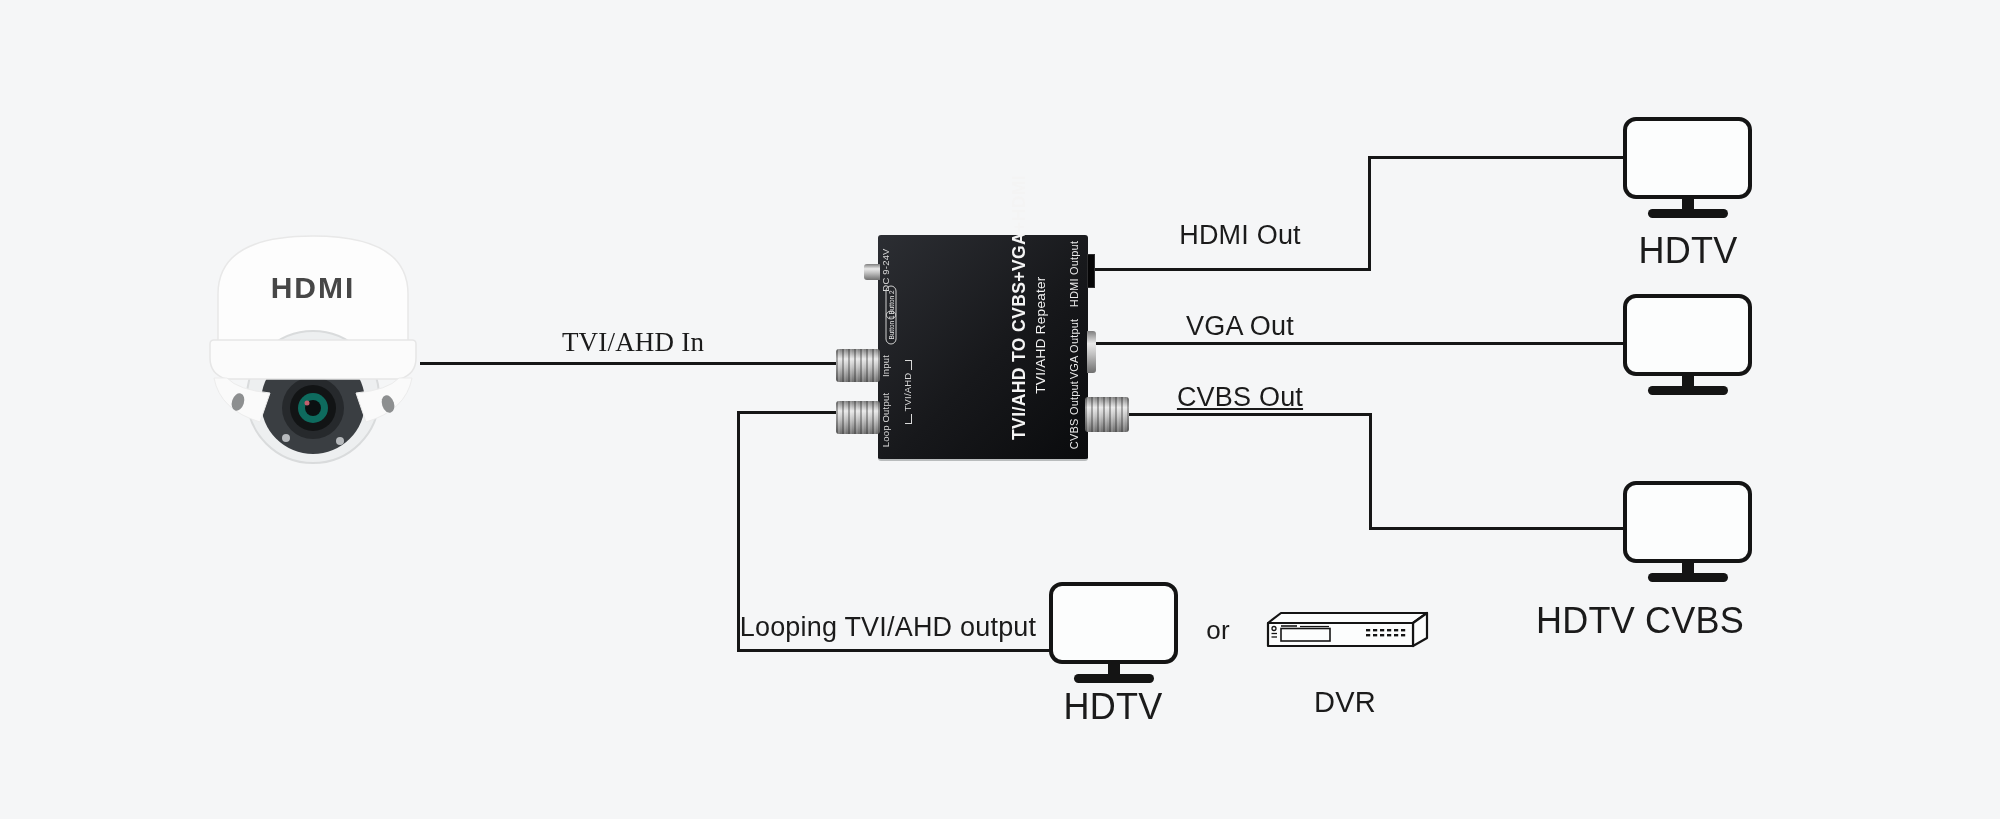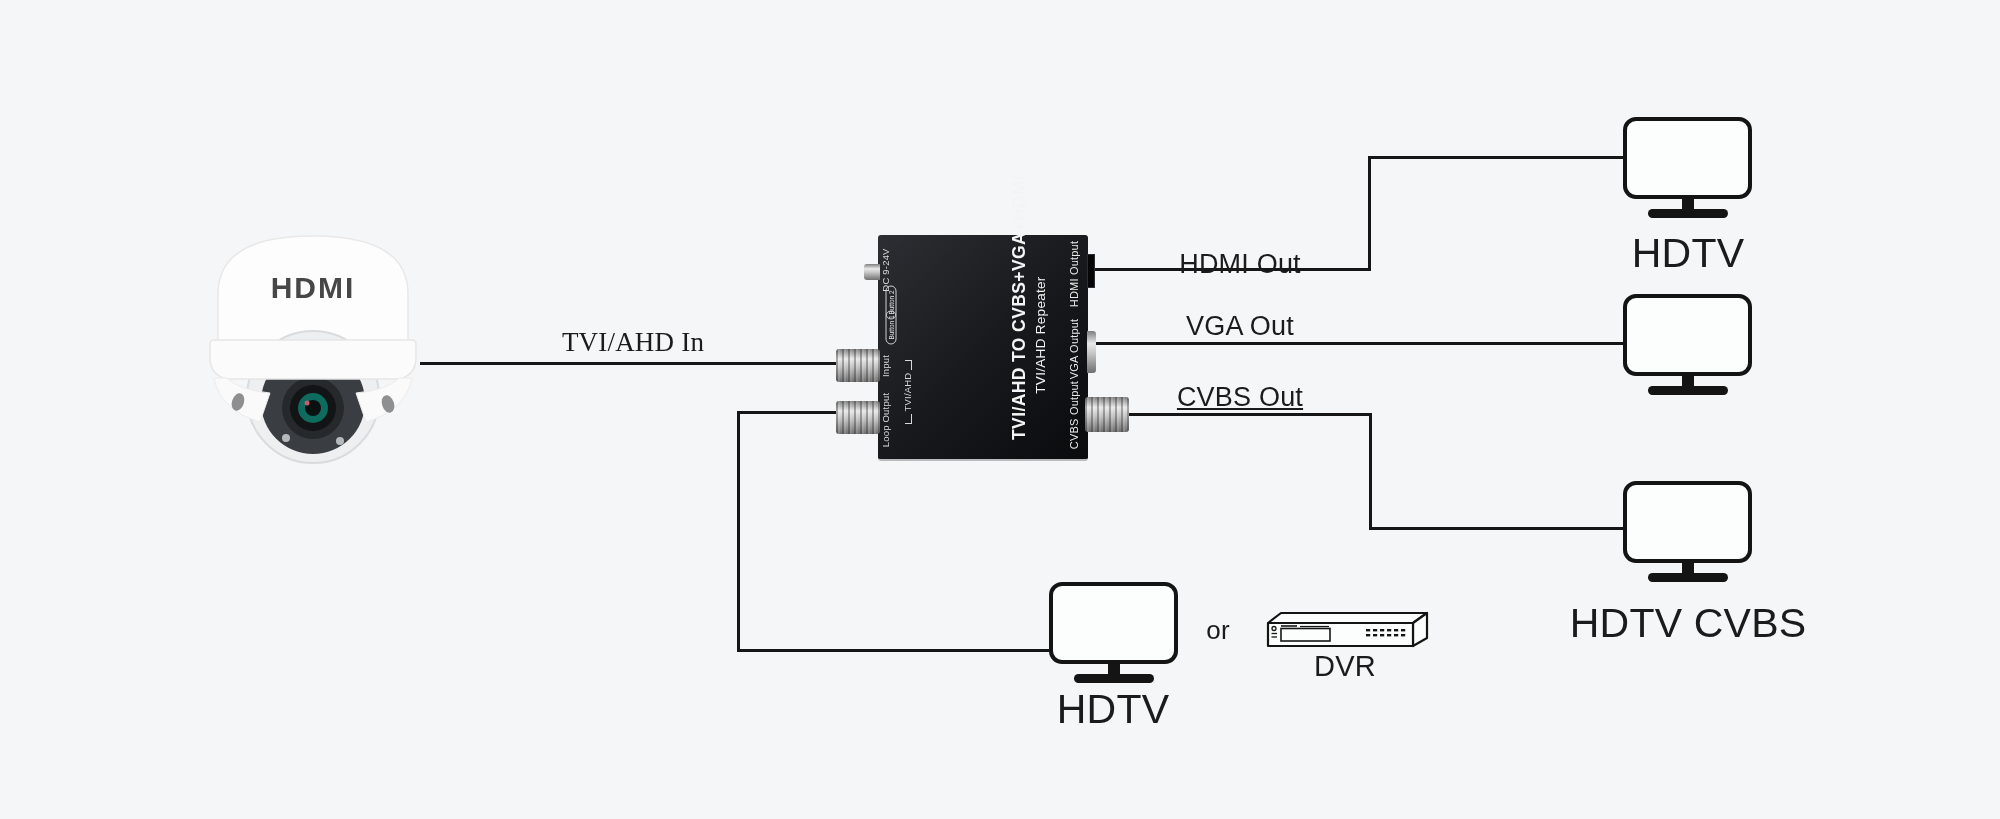--- a/index.html
+++ b/index.html
@@ -8,23 +8,23 @@
 
   
   .line{position:absolute; background:#161616; z-index:1;}
   .line.h{height:3px;}
   .line.v{width:3px;}
 
   
   .lbl{position:absolute; z-index:5; color:#1b1b1b; font-weight:500; white-space:nowrap;
        transform:translateX(-50%); letter-spacing:.2px;}
   .lbl.conn{font-size:27px;}
-  .lbl.dev{font-size:41px;}
+  .lbl.dev{font-size:36px;}
   .lbl.or{font-size:26px;}
-  .lbl.dvr{font-size:29px;}
+  .lbl.dvr{font-size:29px;margin-top:36px;}
 
   
   .monitor{position:absolute; z-index:2; display:flex; flex-direction:column; align-items:center;}
   .monitor .screen{width:121px; height:74px; border:4px solid #141414; border-radius:13px; background:#fcfdfd;}
   .monitor .neck{width:12px; height:10px; background:#141414;}
   .monitor .base{width:80px; height:9px; background:#141414; border-radius:5px;}
 
   
   .converter{position:absolute; left:878px; top:235px; width:210px; height:224px; z-index:3;
              background:linear-gradient(135deg,#2c2e33 0%,#17181b 55%,#0a0b0d 100%);
@@ -160,23 +160,24 @@
       <rect x="112" y="38" width="4.2" height="2.4"></rect>
         <rect x="119" y="38" width="4.2" height="2.4"></rect>
       <rect x="126" y="38" width="4.2" height="2.4"></rect>
         <rect x="133" y="38" width="4.2" height="2.4"></rect>
       <rect x="140" y="38" width="4.2" height="2.4"></rect>
         <rect x="147" y="38" width="4.2" height="2.4"></rect>
     </g>
   </svg>
 
   <div class="lbl conn" style="left:633px;  top:327px;font-family:Liberation Serif, serif;">TVI/AHD In</div>
-  <div class="lbl conn" style="left:1240px; top:249px;">HDMI Out</div>
+  <div class="lbl conn" style="left:1240px; top:220px;">HDMI Out</div>
   <div class="lbl conn" style="left:1240px; top:311px;">VGA Out</div>
   <div class="lbl conn" style="left:1240px; top:382px;text-decoration:underline;">CVBS Out</div>
+  <div class="lbl conn" style="left:888px;  top:612px;">Looping TVI/AHD output</div>
   <div class="lbl or" style="left:1218px; top:615px;">or</div>
 
   <div class="lbl dev" style="left:1688px; top:230px;">HDTV</div>
-  <div class="lbl dev" style="left:1688px; top:600px;">HDTV CVBS</div>
+  <div class="lbl dev" style="left:1640px; top:600px;">HDTV CVBS</div>
   <div class="lbl dev" style="left:1113px; top:686px;">HDTV</div>
   <div class="lbl dvr" style="left:1345px; top:650px;">DVR</div>
 
 </div>
 
 </body></html>

